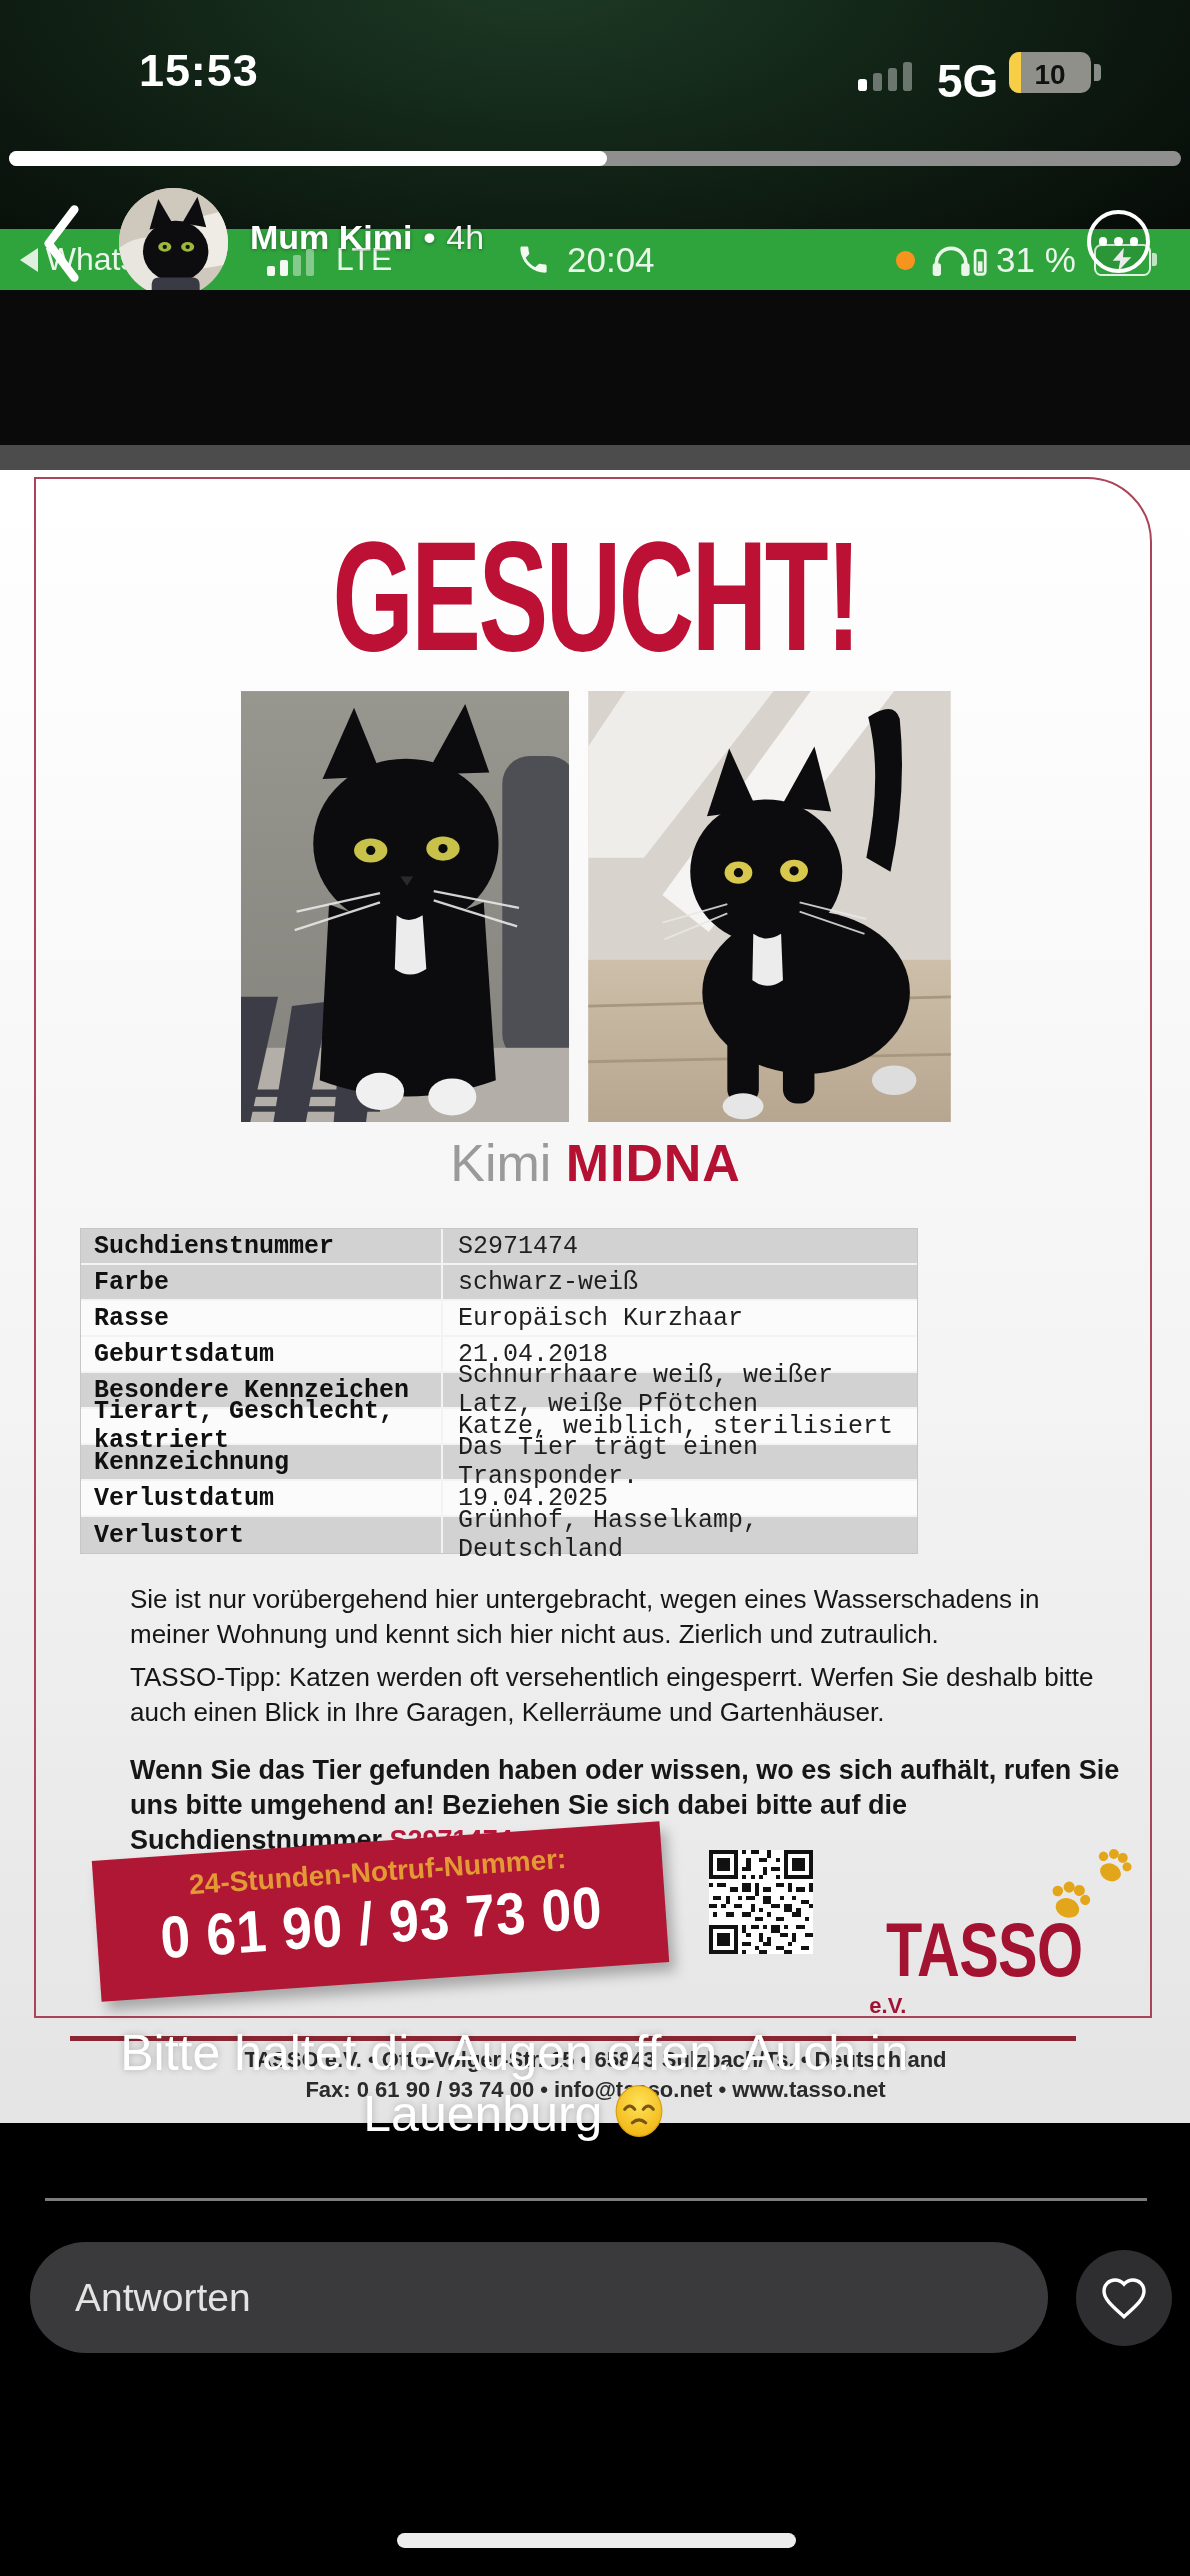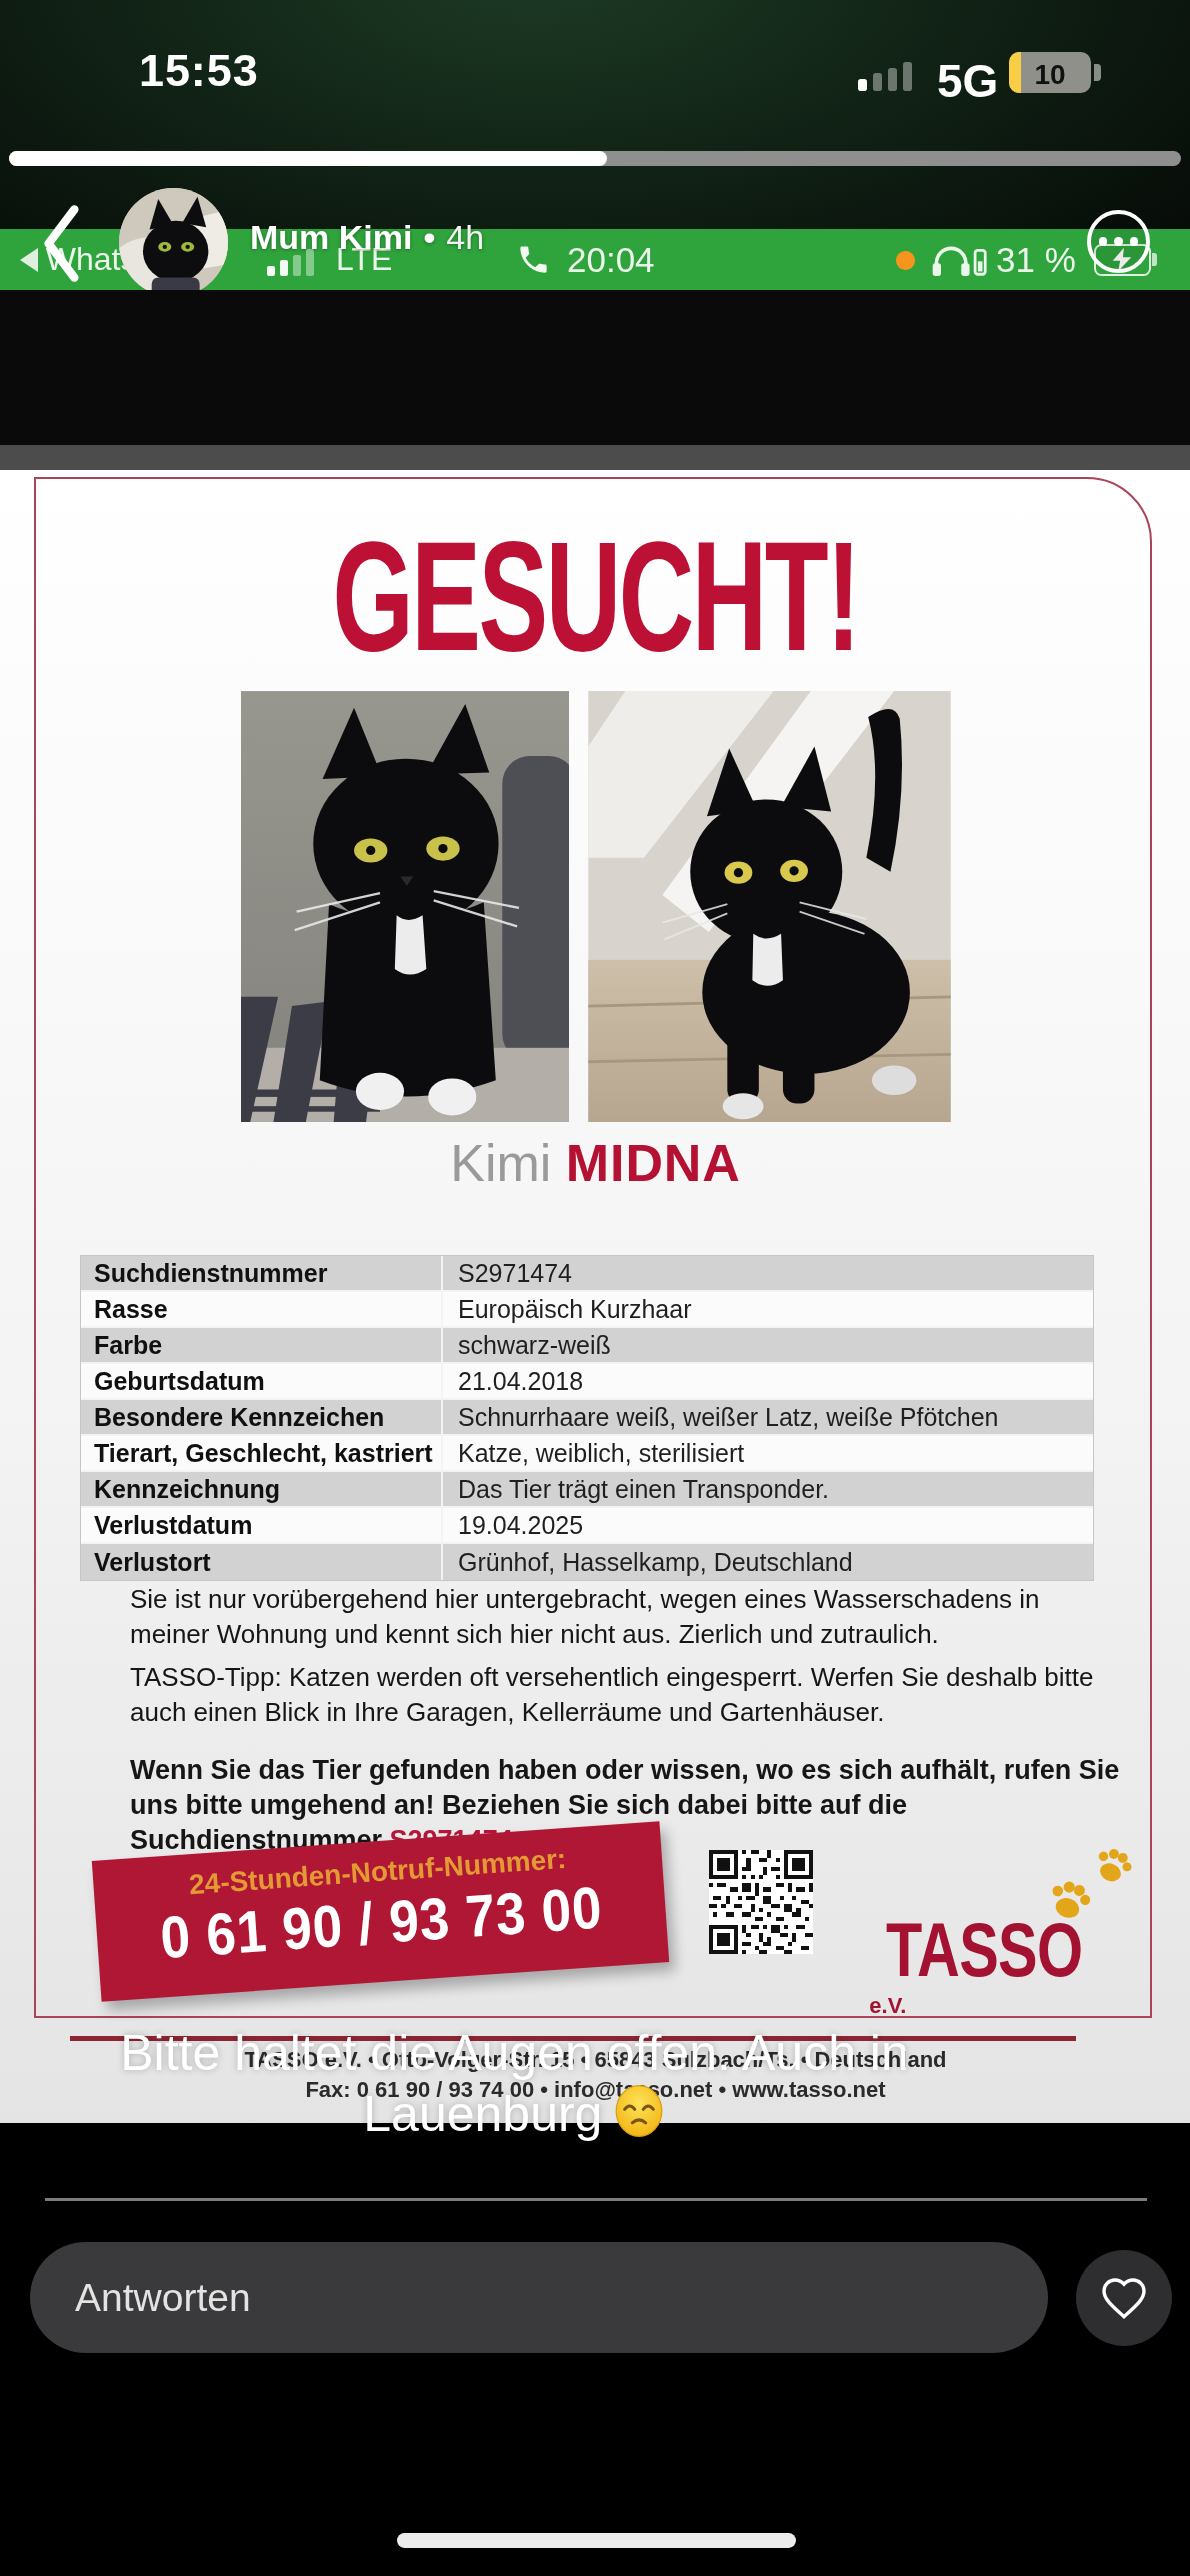--- a/index.html
+++ b/index.html
@@ -59,21 +59,21 @@
   .page{position:absolute;left:0;top:470px;width:1191px;height:1653px;
     background:linear-gradient(180deg,#ffffff 0%,#f4f4f4 55%,#e4e4e4 100%);color:#1c1c1c;}
   .frame{position:absolute;left:34px;top:7.4px;width:1118px;height:1541px;border:2.8px solid #aa4458;border-top-right-radius:65px;}
   .headline{position:absolute;left:0;top:37px;width:100%;text-align:center;color:#bc1034;}
   .headline span{display:inline-block;font-size:156px;font-weight:800;letter-spacing:-3.7px;transform:scaleX(.67);transform-origin:center;}
   .photo{position:absolute;top:221px;height:431px;overflow:hidden;}
   .photo.left{left:241px;width:328px;}
   .photo.right{left:588px;width:363px;}
   .pet-line{position:absolute;left:0;top:663px;width:100%;text-align:center;font-size:52px;color:#9a9a9a;}
   .pet-line b{color:#b51233;font-weight:800;letter-spacing:0.9px;}
-  .dtable{position:absolute;left:80px;top:785px;width:1014px;border:1.9px solid #c6c6c6;background:#fbfbfb;}
+  .dtable{position:absolute;left:80px;top:758px;width:838px;border:1.9px solid #c6c6c6;background:#fbfbfb;font-family:Liberation Mono, monospace;}
   .t-row{display:flex;height:36px;border-bottom:2.8px solid #f3f3f3;font-size:25px;align-items:center;}
   .t-row:last-child{border-bottom:none;}
   .t-row.alt{background:#d2d2d2;}
   .t-label{width:362px;padding-left:13px;font-weight:700;color:#101010;border-right:2.8px solid #f3f3f3;align-self:stretch;display:flex;align-items:center;}
   .t-value{flex:1;padding-left:15px;color:#1f1f1f;}
   .para{position:absolute;left:82px;width:992px;font-size:26px;line-height:35px;color:#161616;margin-left:48px;}
   .para.b{font-weight:700;font-size:27px;}
   .para .red{color:#b5173a;font-weight:700;}
   .banner{position:absolute;left:96px;top:1371px;width:569px;height:141px;background:#b01735;transform:rotate(-4deg);box-shadow:5.6px 9.3px 13px rgba(0,0,0,.28);}
   .banner .lab{position:absolute;left:0;top:15px;width:100%;text-align:center;font-size:28px;font-weight:700;color:#e39a35;}
@@ -284,27 +284,27 @@
 
     <div class="pet-line">
       <span>Kimi</span>&nbsp;<b>MIDNA</b>
     </div>
 
     <div class="dtable">
       <div class="t-row alt">
           <div class="t-label">Suchdienstnummer</div>
           <div class="t-value">S2971474</div>
         </div>
+      <div class="t-row alt">
+          <div class="t-label">Farbe</div>
+          <div class="t-value">schwarz-weiß</div>
+        </div>
       <div class="t-row">
           <div class="t-label">Rasse</div>
           <div class="t-value">Europäisch Kurzhaar</div>
-        </div>
-      <div class="t-row alt">
-          <div class="t-label">Farbe</div>
-          <div class="t-value">schwarz-weiß</div>
         </div>
       <div class="t-row">
           <div class="t-label">Geburtsdatum</div>
           <div class="t-value">21.04.2018</div>
         </div>
       <div class="t-row alt">
           <div class="t-label">Besondere Kennzeichen</div>
           <div class="t-value">Schnurrhaare weiß, weißer Latz, weiße Pfötchen</div>
         </div>
       <div class="t-row">

